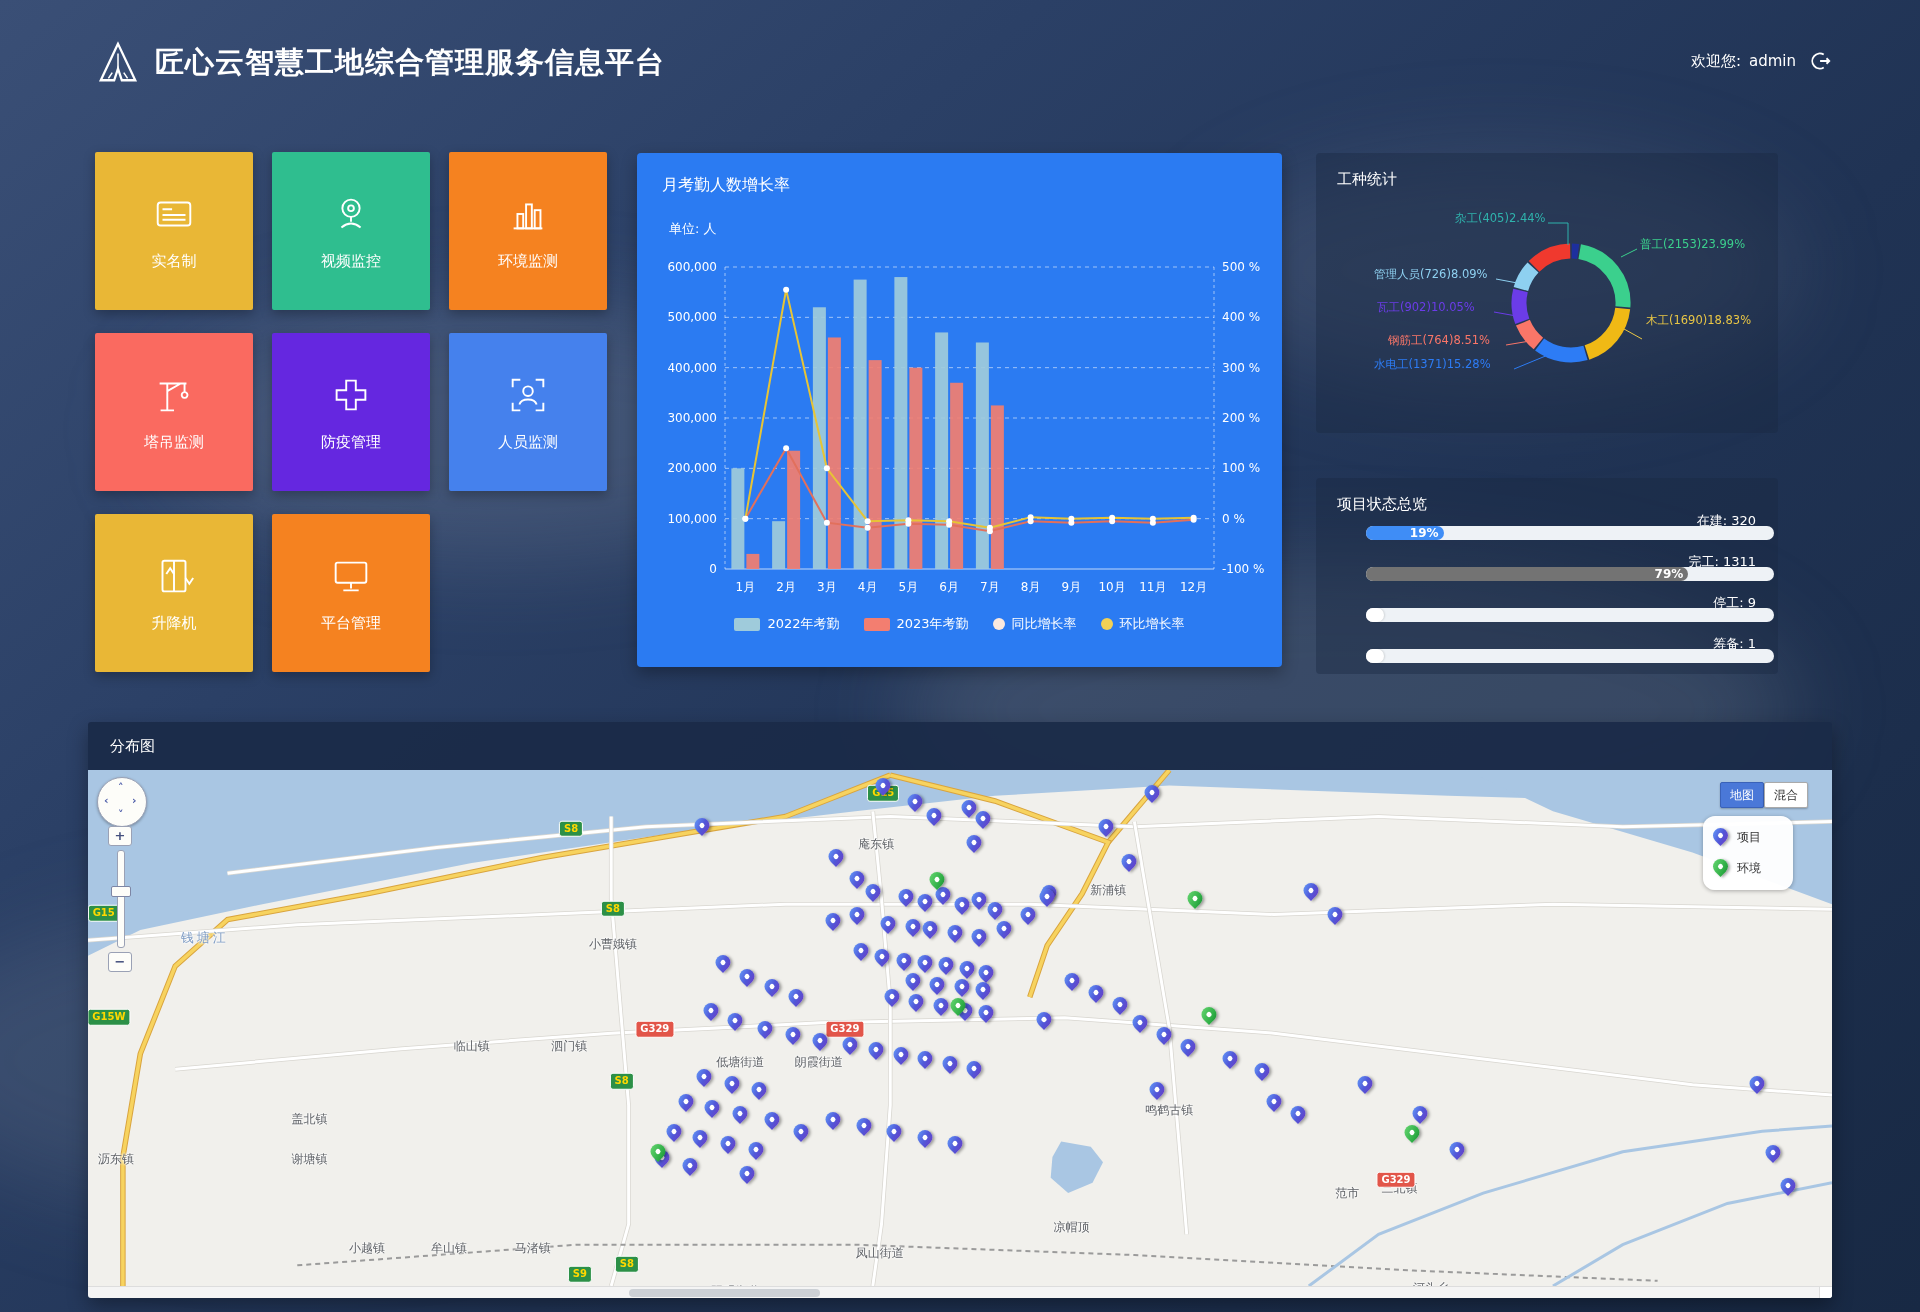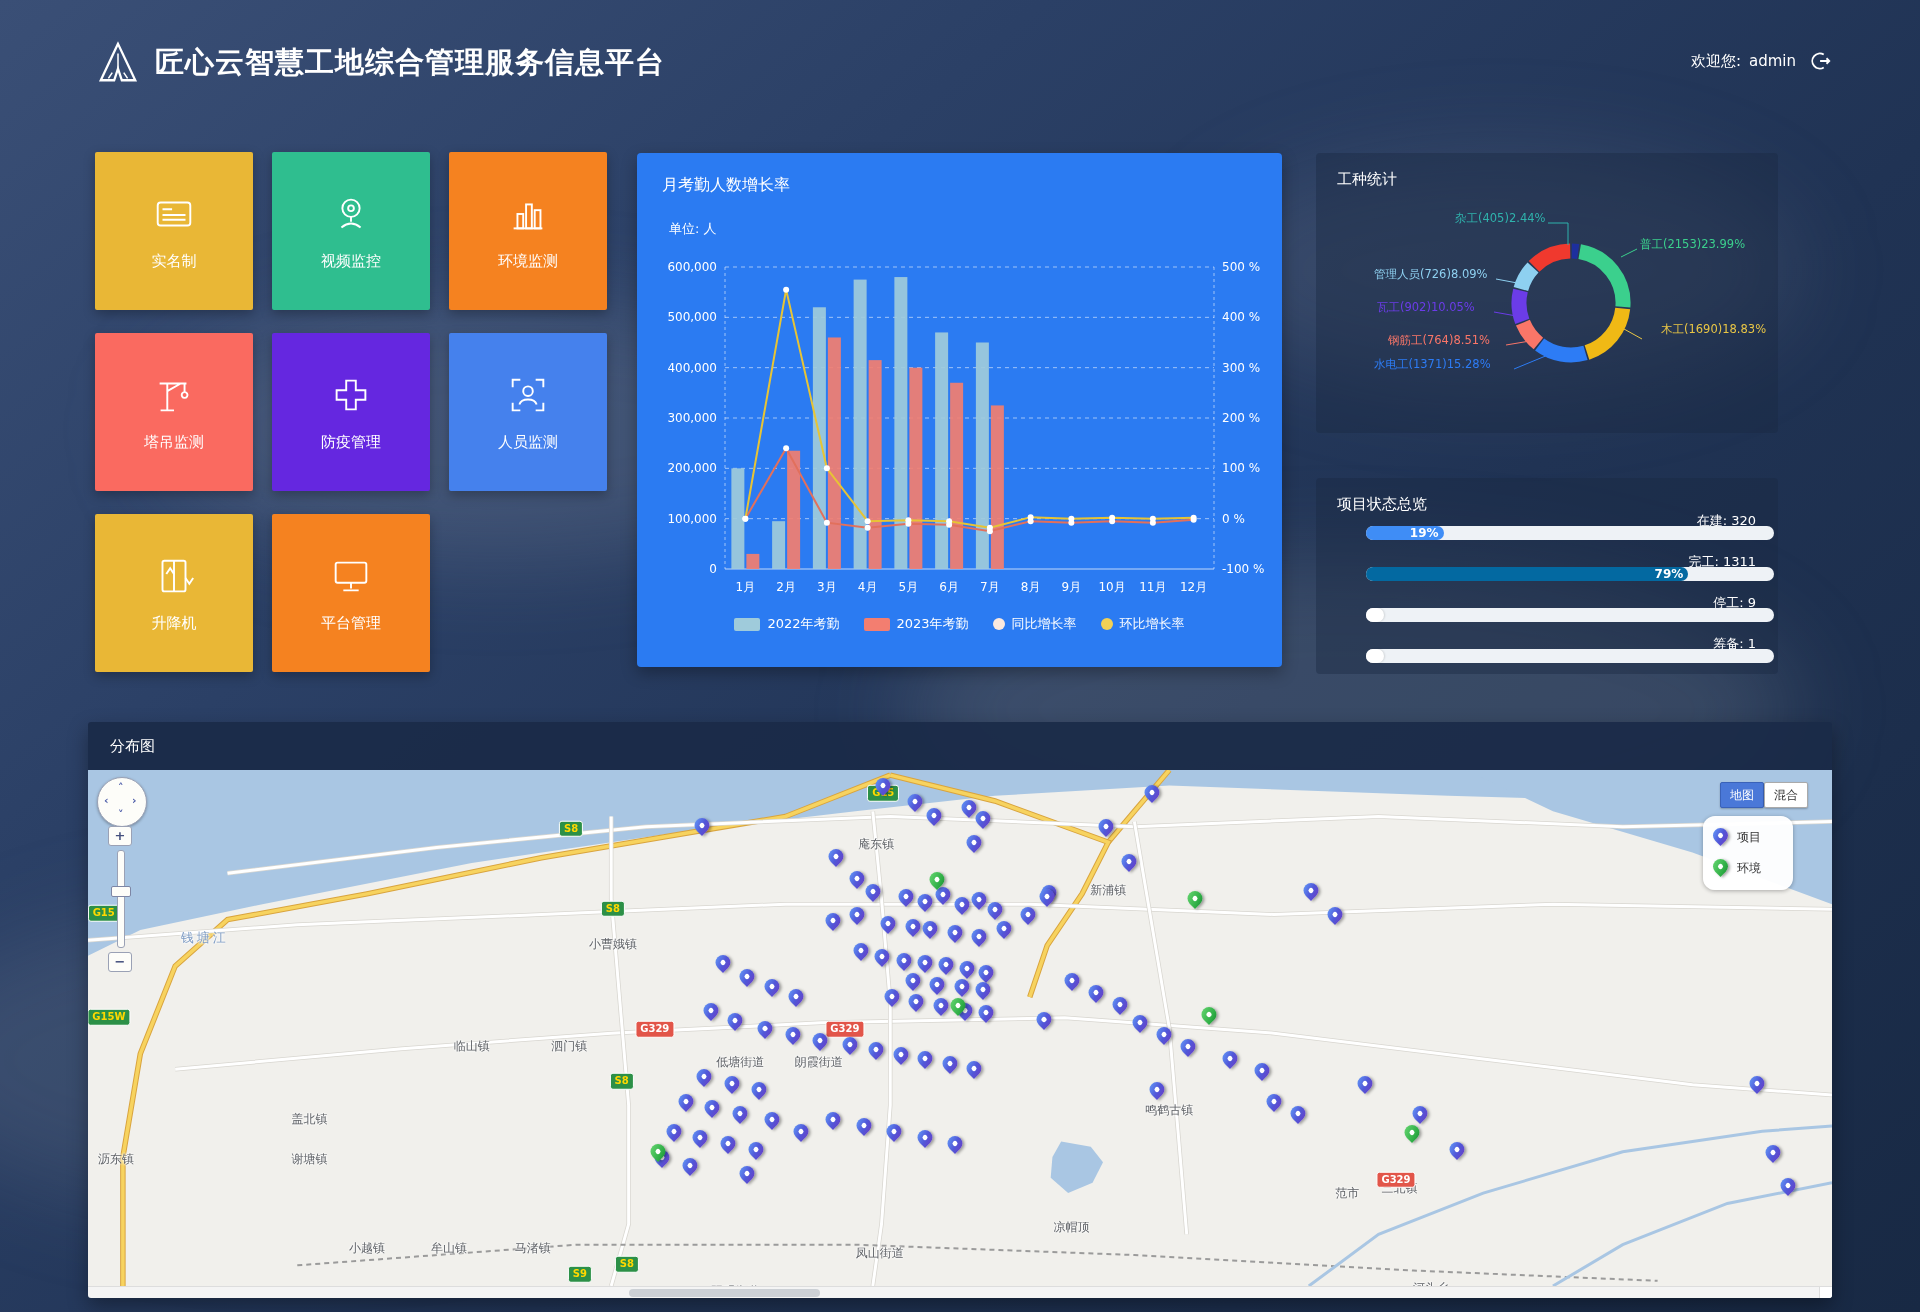--- a/index.html
+++ b/index.html
@@ -282,33 +282,33 @@
           <polyline points="198,216 232,202" fill="none" stroke="#2d7cf5" stroke-width="1"></polyline>
           <polyline points="326,186 308,176" fill="none" stroke="#e9c645" stroke-width="1"></polyline>
         </svg>
       </div>
   <div class="dlabel" style="left: 139px; top: 58px; color: rgb(47, 179, 172);">杂工(405)2.44%</div>
       <div class="dlabel" style="left: 324px; top: 84px; color: rgb(59, 208, 141);">普工(2153)23.99%</div>
       <div class="dlabel" style="left: 58px; top: 114px; color: rgb(142, 208, 240);">管理人员(726)8.09%</div>
       <div class="dlabel" style="left: 61px; top: 147px; color: rgb(107, 60, 232);">瓦工(902)10.05%</div>
       <div class="dlabel" style="left: 72px; top: 180px; color: rgb(250, 118, 104);">钢筋工(764)8.51%</div>
       <div class="dlabel" style="left: 58px; top: 204px; color: rgb(45, 124, 245);">水电工(1371)15.28%</div>
-      <div class="dlabel" style="left: 330px; top: 169px; color: rgb(233, 198, 69); margin-left: 15px;">木工(1690)18.83%</div>
+      <div class="dlabel" style="left: 330px; top: 160px; color: rgb(233, 198, 69);">木工(1690)18.83%</div>
     </div>
 
   <div class="panel status">
     <h3>项目状态总览</h3>
     <div id="status-rows">
         <div class="srow-label" style="top: 34px;">在建: 320</div>
         <div class="track" style="top: 48px;">
           <div class="fill" style="width: 19%; background: rgb(63, 141, 246);">19%</div>
         </div>
         <div class="srow-label" style="top: 75px;">完工: 1311</div>
         <div class="track" style="top: 89px;">
-          <div class="fill" style="width: 79%; background: #0369a1; padding-left: 30px;">79%</div>
+          <div class="fill" style="width: 79%; background: #737373; padding-left: 30px;">79%</div>
         </div>
         <div class="srow-label" style="top: 116px;">停工: 9</div>
         <div class="track" style="top: 130px;">
           <div class="nub"></div>
         </div>
         <div class="srow-label" style="top: 157px;">筹备: 1</div>
         <div class="track" style="top: 171px;">
           <div class="nub"></div>
         </div>
       </div>

